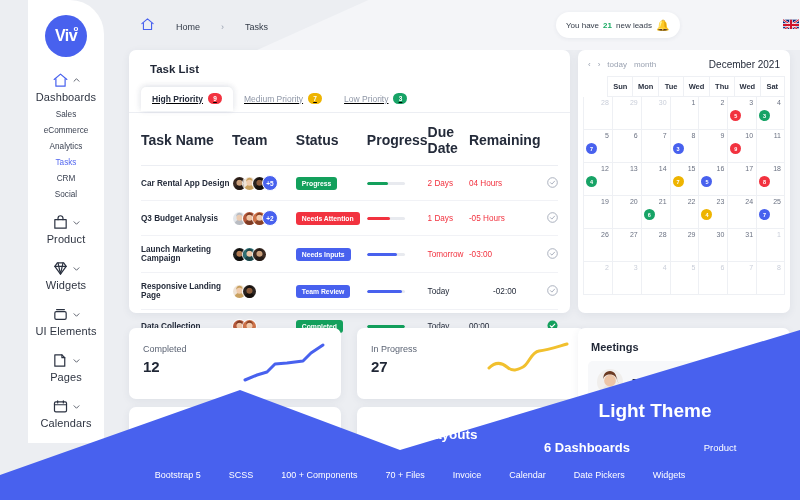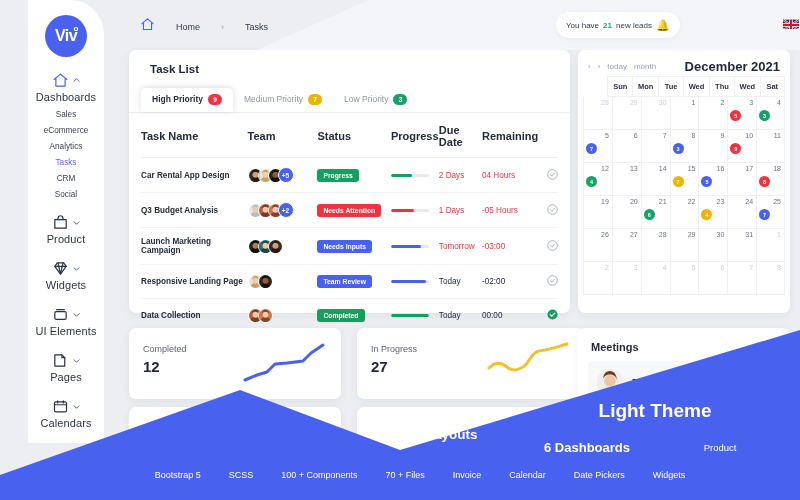--- a/index.html
+++ b/index.html
@@ -88,41 +88,41 @@
 
   
   .card {
     position:absolute; background:#fff; border-radius:7px;
     box-shadow: 0 2px 9px rgba(40,50,90,.07);
   }
 
   
   #task-card { left:129px; top:50px; width:441px; height:263px; }
   #task-title { position:absolute; left:14px; top:13px; font-size:11.5px; font-weight:700; color:#1f2635;margin-left:7px; }
-  #tabs { position:absolute; left:12px; top:37px; display:flex; align-items:center; height:25px; }
+  #tabs { position:absolute; left:12px; top:37px; display:flex; align-items:flex-start; height:25px;text-decoration:underline; }
   .tab {
     display:flex; align-items:center; gap:5px; padding: 6px 11px 7px 11px;
     font-size:8.5px; cursor:pointer; color:#8e96a6; white-space:nowrap;
   }
   .tab.active {
     color:#242b3a; font-weight:700; background:#fff;
     border-radius:5px 5px 0 0;
     box-shadow: 0 -2px 6px rgba(40,50,90,.07), -2px 0 6px rgba(40,50,90,.05), 2px 0 6px rgba(40,50,90,.05);
     position:relative; z-index:2;
   }
   .badge {
     min-width:14px; height:11px; border-radius:6px; color:#fff;
     font-size:6.5px; display:flex; align-items:center; justify-content:center;
     padding: 0 4px; font-weight:700;
   }
   #tab-underline { position:absolute; left:0; top:62px; width:441px; height:1px; background:#eceef3; }
 
   table.tasks { position:absolute; left:12px; top:66px; width:417px; border-collapse:collapse; }
   table.tasks th {
-    text-align:left; font-size:11px; font-weight:700; color:#242b3a;
+    text-align:left; font-size:14px; font-weight:700; color:#242b3a;
     padding: 8px 0 9px 0; border-bottom:1px solid #eceef3;
   }
   table.tasks td {
     font-size:8.2px; color:#242b3a; padding: 9px 0;
     border-bottom:1px solid #f1f2f6; vertical-align:middle;
   }
   table.tasks tr:last-child td { border-bottom:none; }
   .c-name { width:122px; font-weight:700; }
   .c-team { width:76px; }
   .c-status { width:76px; }
@@ -148,21 +148,21 @@
   }
   .prog-track { width:38px; height:3px; background:#e8eaef; border-radius:2px; overflow:hidden; }
   .prog-fill { height:100%; border-radius:2px; }
   .chk { width:11px; height:11px; display:inline-block; }
 
   
   #cal-card { left:578px; top:50px; width:212px; height:263px; }
   #cal-toolbar { position:absolute; left:10px; top:9px; right:10px; display:flex; align-items:center; gap:7px; }
   .cal-arrow { font-size:8px; color:#9aa2b1; cursor:pointer; }
   .cal-btn { font-size:8px; color:#9aa2b1; cursor:pointer; }
-  #cal-title { margin-left:auto; font-size:13px; font-weight:700; color:#1f2635; }
+  #cal-title { margin-left:auto; font-size:10px; font-weight:400; color:#1f2635; }
   #cal-grid { position:absolute; left:5px; top:26px; right:5px; }
   .cal-head { display:grid; grid-template-columns: repeat(7, 1fr); margin-left: 24px; }
   .cal-head div {
     font-size:7.5px; font-weight:700; color:#2b3241; text-align:center;
     padding: 5px 0 5px 0; border:1px solid #eef0f4; border-right:none;
   }
   .cal-head div:last-child { border-right:1px solid #eef0f4; }
   .cal-body { display:grid; grid-template-columns: repeat(7, 1fr); }
   .cal-cell {
     height:33px; border:1px solid #eef0f4; border-top:none; border-right:none;
@@ -530,21 +530,21 @@
                 </svg></span>
             </div>
           </td>
           <td class="c-status"><span class="status-chip" style="background: rgb(72, 97, 238);">Team Review</span></td>
           <td class="c-prog">
             <div class="prog-track">
               <div class="prog-fill" style="width:92%;background:#4861ee"></div>
             </div>
           </td>
           <td class="c-due" style="color: rgb(36, 43, 58);">Today</td>
-          <td class="c-rem" style="color: rgb(36, 43, 58);">-02:00</td>
+          <td class="c-rem" style="color: rgb(36, 43, 58); text-align: center;">-02:00</td>
           <td class="c-check"><svg class="chk" viewBox="0 0 24 24" fill="none" stroke="#9aa2b1" stroke-width="1.8">
               <circle cx="12" cy="12" r="10.5"></circle>
               <path d="M7.5 12.3l3.2 3.2L16.6 9" stroke-linecap="round" stroke-linejoin="round"></path>
             </svg></td>
         </tr>
         <tr>
           <td class="c-name">Data Collection</td>
           <td class="c-team">
             <div class="avatars">
               <span class="av"><svg viewBox="0 0 30 30" width="100%" height="100%">

